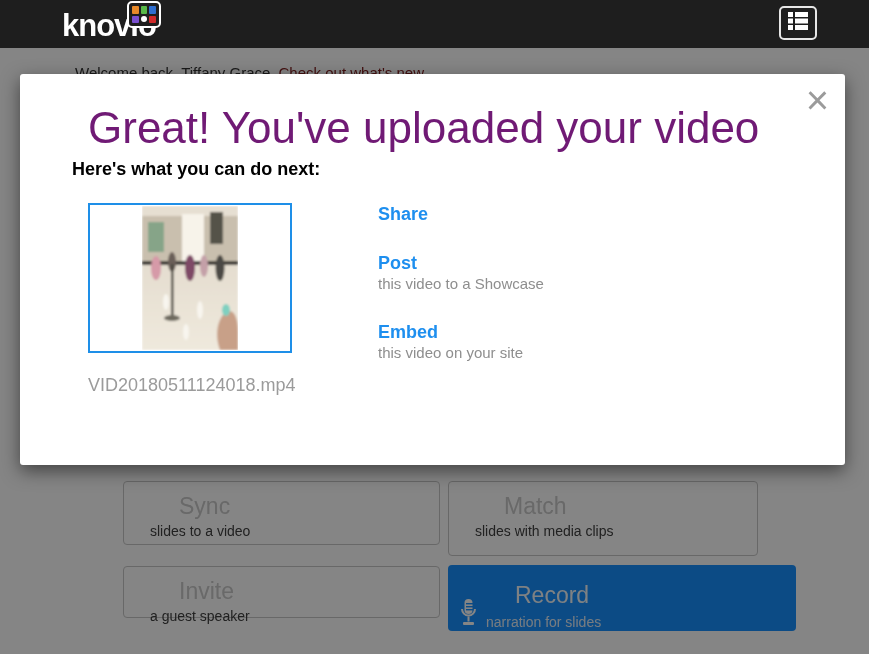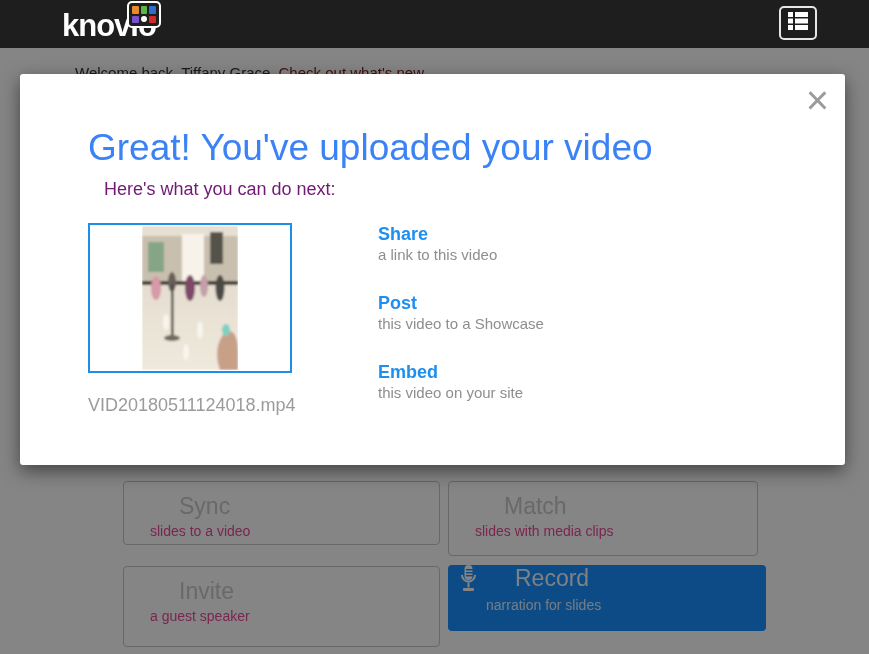--- a/index.html
+++ b/index.html
@@ -39,28 +39,28 @@
   
   .page { position:absolute; left:0; top:48px; width:869px; height:606px; background:#ffffff; z-index:1; }
   .welcome { position:absolute; left:75px; top:16px; font-size:15px; color:#333333; white-space:nowrap; }
   .welcome a { color:#7f1d1d; text-decoration:none; margin-left:4px; cursor:pointer; }
 
   .card {
     position:absolute; border:1px solid #c8c8c8; border-radius:4px;
     padding:11px 0 0 26px; cursor:pointer; background:transparent;
   }
   .card .card-title { font-size:23px; color:#c9c9c9; line-height:27px;margin-left:29px; }
-  .card .card-sub   { font-size:14px; color:#ec4899; line-height:18px; margin-top:2px; }
+  .card .card-sub   { font-size:14px; color:#404040; line-height:18px; margin-top:2px; }
   .card-sync   { left:123px; top:433px; width:317px; height:64px; }
   .card-match  { left:448px; top:433px; width:310px; height:75px; }
-  .card-invite { left:123px; top:518px; width:317px; height:81px; }
+  .card-invite { left:123px; top:518px; width:317px; height:52px; }
   .card-record {
-    left:448px; top:517px; width:318px; height:66px;
+    left:448px; top:517px; width:348px; height:66px;
     background:#1890ff; border:none; border-radius:4px;
-    display:flex; align-items:flex-start; padding:0 0 0 12px;
+    display:flex; align-items:flex-end; padding:0 0 0 12px;
   }
   .card-record .rec-text { margin-left:9px; }
   .card-record .card-title { color:#f2f7fc; }
   .card-record .card-sub   { color:#e4eef8; margin-top:4px; }
 
   
   .overlay {
     position:absolute; left:0; top:48px; width:869px; height:606px;
     background:rgba(0,0,0,0.48); z-index:5;
   }
@@ -70,24 +70,24 @@
     position:absolute; left:20px; top:74px; width:825px; height:391px;
     background:#ffffff; border-radius:3px; z-index:10;
     box-shadow:0 6px 18px rgba(0,0,0,0.5);
   }
   .modal-close {
     position:absolute; top:6px; right:16px; font-size:40px; font-weight:300;
     color:#9b9b9b; line-height:40px; cursor:pointer; background:none; border:none;
     font-family:"Liberation Sans",sans-serif;
   }
   .modal-title {
-    margin:56px 0 0 68px; font-size:37px; font-weight:400; color:#3b82f6;
+    margin:36px 0 0 68px; font-size:44px; font-weight:400; color:#701a75;
     line-height:36px; letter-spacing:0;
   }
-  .modal-subtitle { margin:13px 0 0 84px; font-size:18px; color:#701a75; }
+  .modal-subtitle { margin:13px 0 0 52px; font-size:18px; color:#000000;font-weight:bold; }
 
   .modal-body { display:flex; margin:23px 0 0 68px; }
   .thumb-col { width:204px; }
   .thumb-frame {
     width:204px; height:150px; border:2px solid #1e8fe8; background:#ffffff;
     display:flex; align-items:center; justify-content:center; cursor:pointer;
   }
   .thumb-frame svg { display:block; }
   .thumb-filename { margin-top:22px; text-align:center; font-size:18px; color:#9b9b9b; }
 
@@ -214,21 +214,20 @@
             <ellipse cx="84" cy="104" rx="4" ry="6" fill="#7fd0c0"></ellipse>
           </g>
         </svg>
       </div>
       <div class="thumb-filename">VID20180511124018.mp4</div>
     </div>
 
     <div class="actions-col">
       <div class="action-group">
         <span class="action-title">Share</span>
-        <div class="action-desc">a link to this video</div>
       </div>
       <div class="action-group">
         <span class="action-title">Post</span>
         <div class="action-desc">this video to a Showcase</div>
       </div>
       <div class="action-group">
         <span class="action-title">Embed</span>
         <div class="action-desc">this video on your site</div>
       </div>
     </div>

